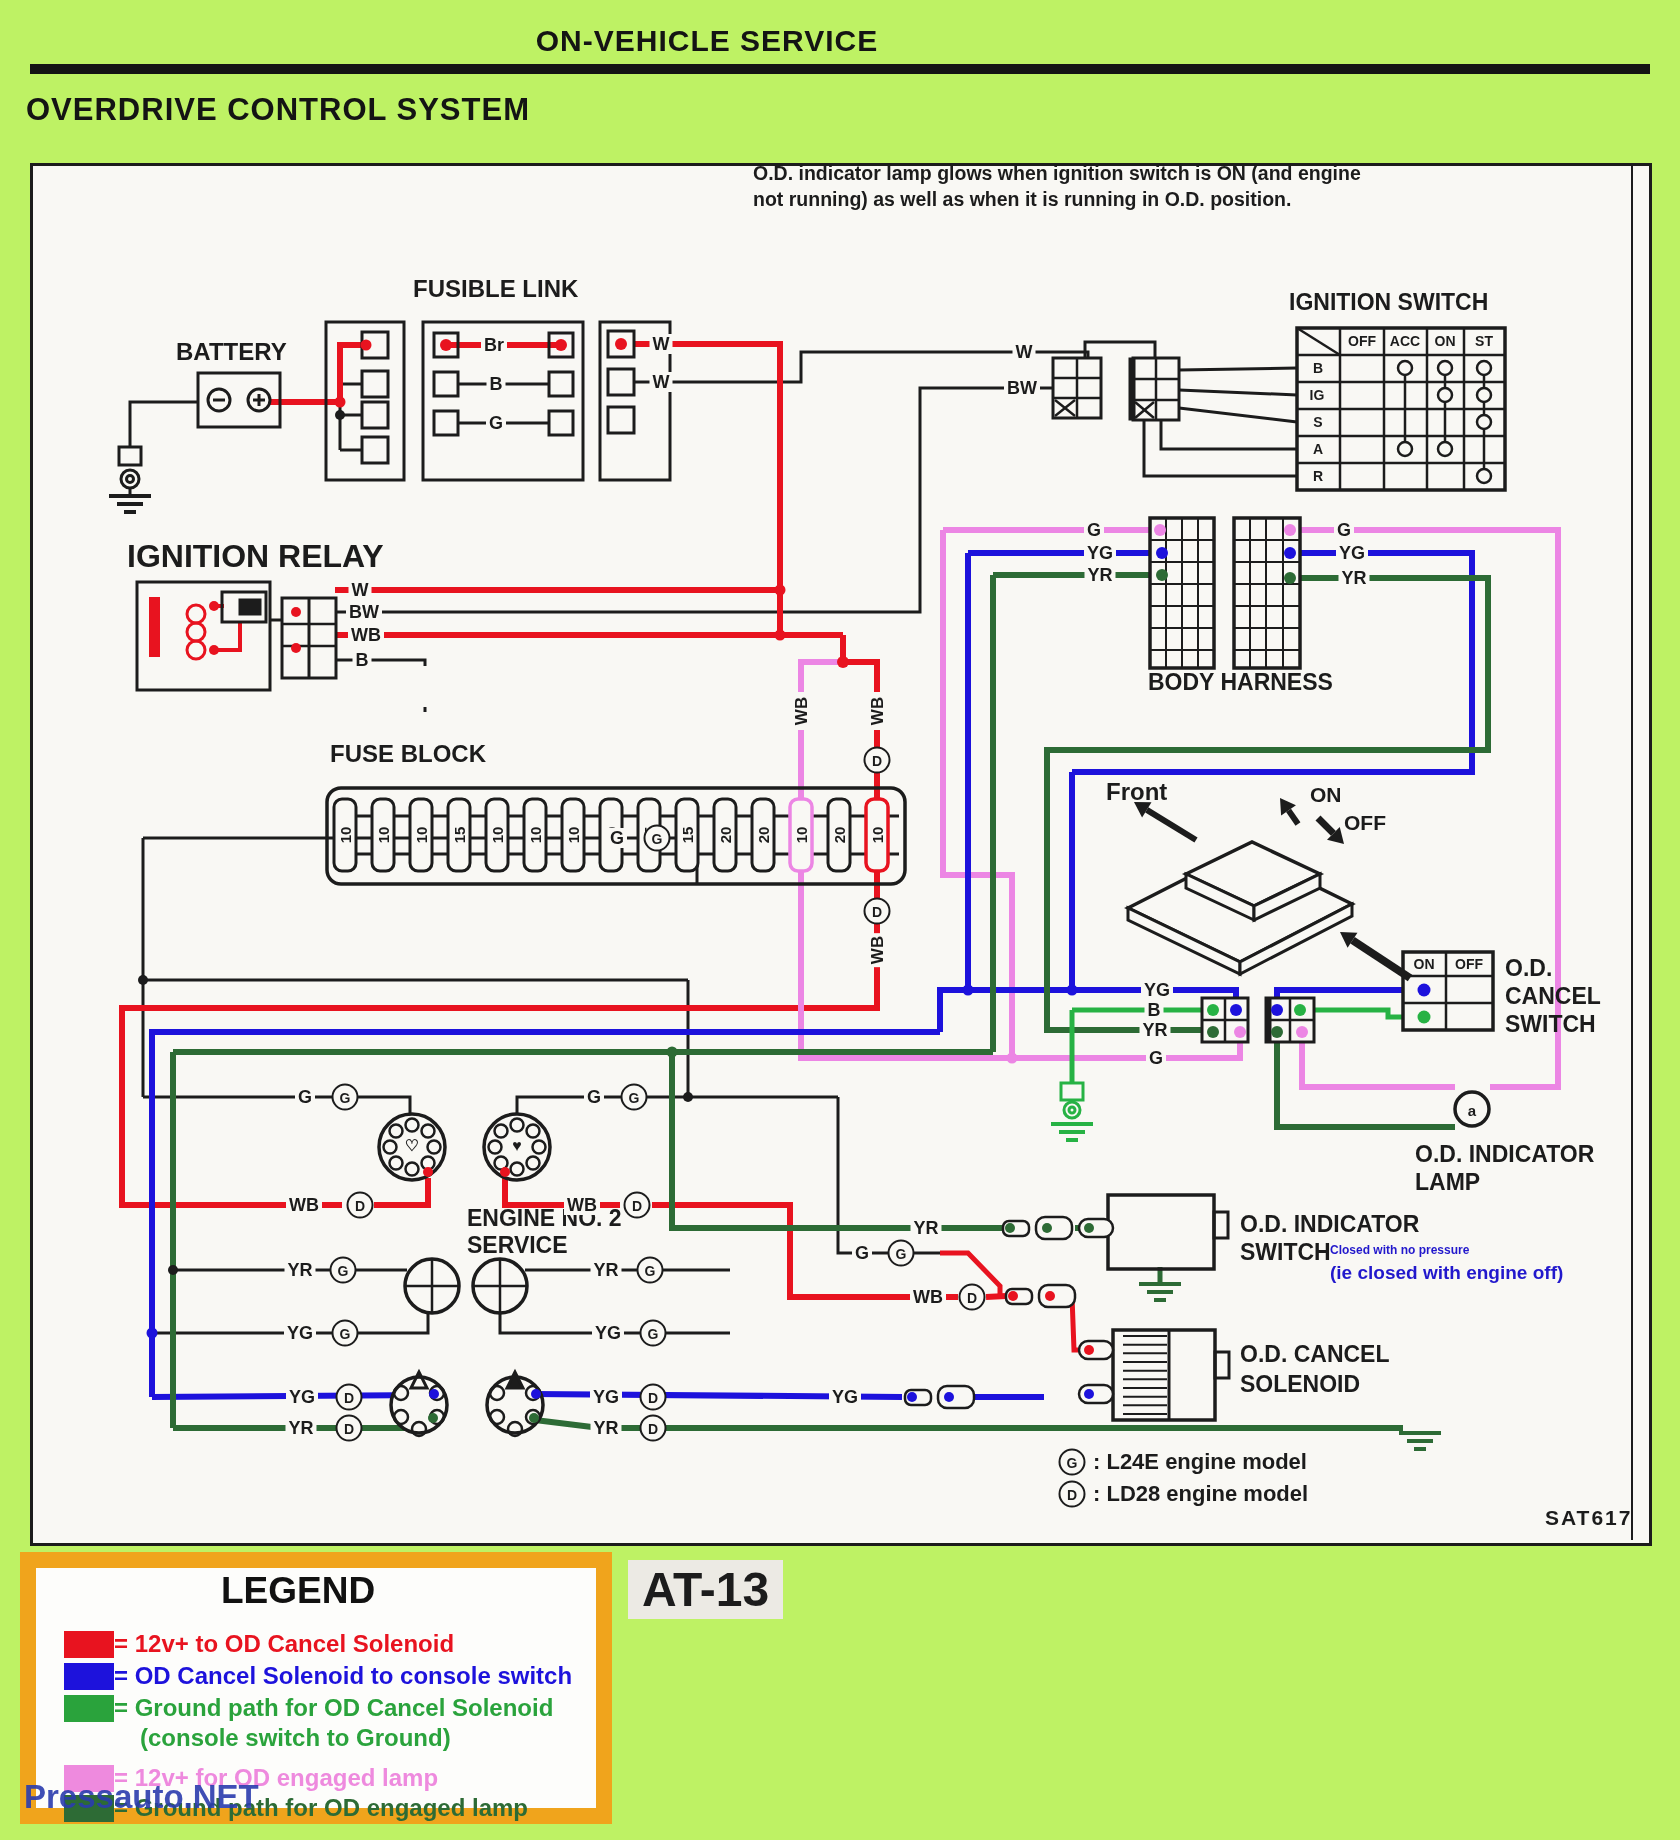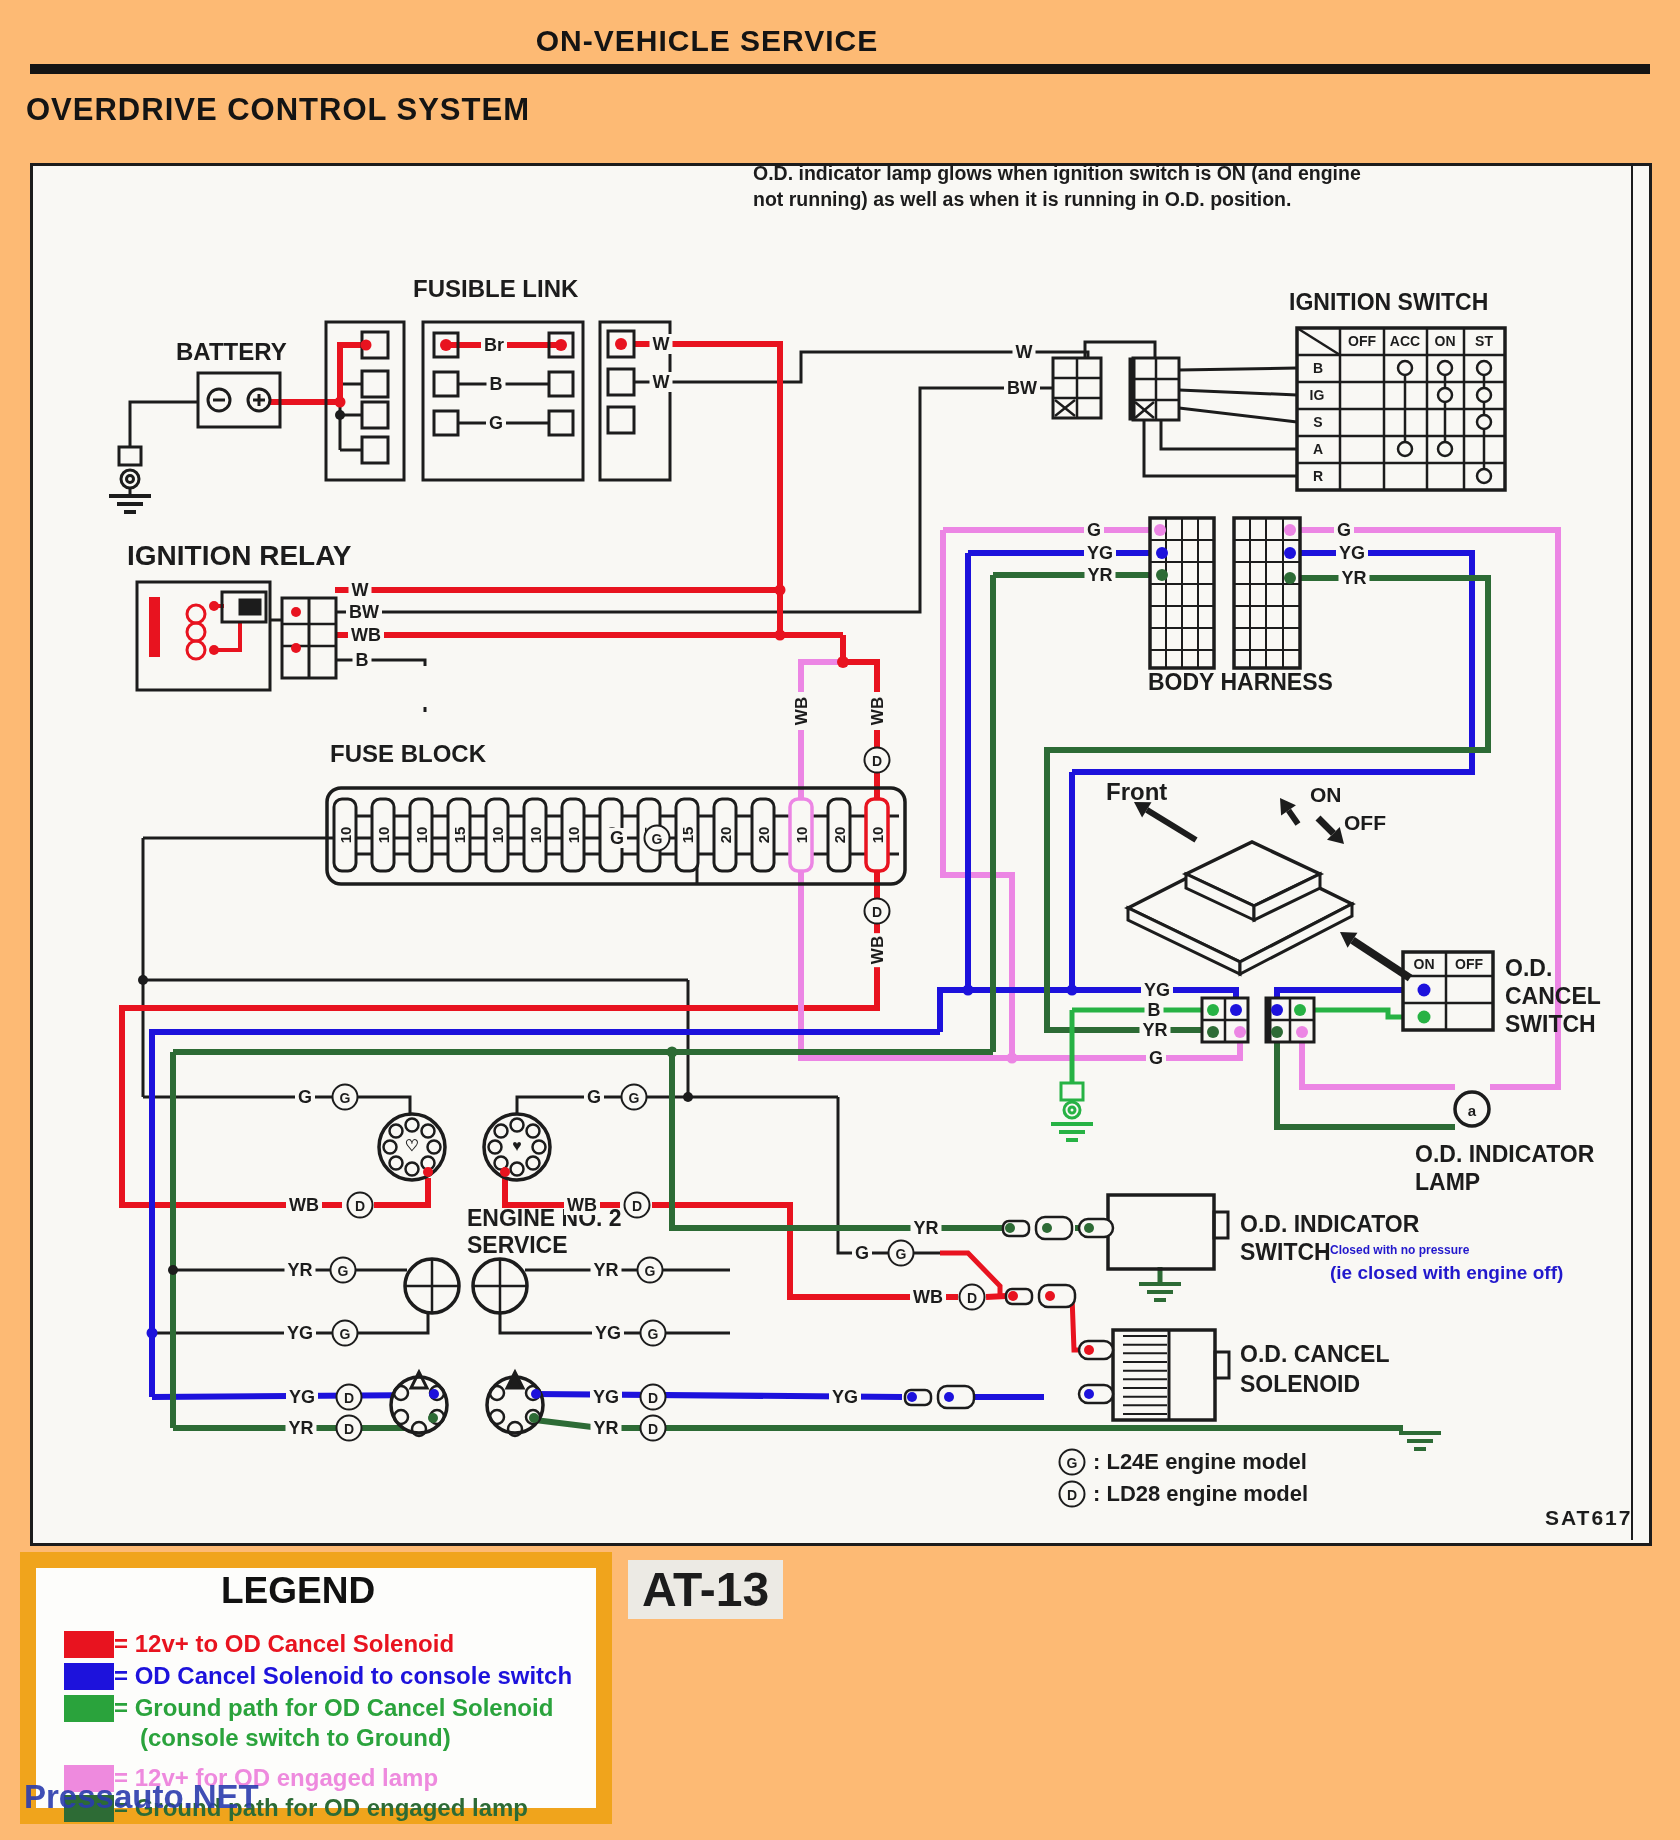--- a/index.html
+++ b/index.html
@@ -1,16 +1,16 @@
 <!DOCTYPE html>
 <html><head>
 <meta charset="utf-8">
 <style>
   html,body{margin:0;padding:0;background:#e9e8e4;}
-  .page{position:relative;width:1680px;height:1840px;background:#fdba74;font-family:"Liberation Sans",sans-serif;overflow:hidden;}
+  .page{position:relative;width:1680px;height:1840px;background:#bef264;font-family:"Liberation Sans",sans-serif;overflow:hidden;}
   .frame{position:absolute;left:30px;top:163px;width:1616px;height:1377px;border:3px solid #1c1c1c;background:#f9f8f4;}
   .topbar{position:absolute;left:30px;top:64px;width:1620px;height:10px;background:#141414;}
   .doc-title{position:absolute;left:707px;top:24px;transform:translateX(-50%);font-size:30px;font-weight:700;color:#141414;letter-spacing:1px;white-space:nowrap;}
   .section-title{position:absolute;left:26px;top:92px;font-size:31px;font-weight:700;color:#141414;letter-spacing:1px;white-space:nowrap;}
   .note{position:absolute;left:753px;font-size:19.5px;font-weight:700;color:#1c1c1c;white-space:nowrap;}
   .note1{top:162px;} .note2{top:188px;}
   #wiring{position:absolute;left:0;top:0;}
   #labels{position:absolute;left:0;top:0;width:1680px;height:1840px;pointer-events:none;}
   .lb{position:absolute;font-weight:700;white-space:nowrap;line-height:1;}
   .lb.bgd{background:#f9f8f4;padding:1px 3px;}
@@ -399,21 +399,21 @@
       <div class="lb" style="left: 649px; top: 835px; font-size: 15px; color: rgb(28, 28, 28); transform: translate(-50%, -50%) rotate(-90deg);">15</div>
       <div class="lb" style="left: 687px; top: 835px; font-size: 15px; color: rgb(28, 28, 28); transform: translate(-50%, -50%) rotate(-90deg);">15</div>
       <div class="lb" style="left: 725px; top: 835px; font-size: 15px; color: rgb(28, 28, 28); transform: translate(-50%, -50%) rotate(-90deg);">20</div>
       <div class="lb" style="left: 763px; top: 835px; font-size: 15px; color: rgb(28, 28, 28); transform: translate(-50%, -50%) rotate(-90deg);">20</div>
       <div class="lb" style="left: 801px; top: 835px; font-size: 15px; color: rgb(28, 28, 28); transform: translate(-50%, -50%) rotate(-90deg);">10</div>
       <div class="lb" style="left: 839px; top: 835px; font-size: 15px; color: rgb(28, 28, 28); transform: translate(-50%, -50%) rotate(-90deg);">20</div>
       <div class="lb" style="left: 877px; top: 835px; font-size: 15px; color: rgb(28, 28, 28); transform: translate(-50%, -50%) rotate(-90deg);">10</div>
       <div class="lb" style="left: 176px; top: 352px; font-size: 24px; color: rgb(28, 28, 28); transform: translate(0px, -50%);">BATTERY</div>
       <div class="lb" style="left: 413px; top: 289px; font-size: 24px; color: rgb(28, 28, 28); transform: translate(0px, -50%);">FUSIBLE LINK</div>
       <div class="lb" style="left: 1289px; top: 302px; font-size: 23px; color: rgb(28, 28, 28); transform: translate(0px, -50%);">IGNITION SWITCH</div>
-      <div class="lb" style="left: 127px; top: 556px; font-size: 28px; color: rgb(28, 28, 28); transform: translate(0px, -50%);">IGNITION RELAY</div>
+      <div class="lb" style="left: 127px; top: 556px; font-size: 32px; color: rgb(28, 28, 28); transform: translate(0px, -50%);">IGNITION RELAY</div>
       <div class="lb" style="left: 330px; top: 754px; font-size: 24px; color: rgb(28, 28, 28); transform: translate(0px, -50%);">FUSE BLOCK</div>
       <div class="lb" style="left: 1148px; top: 682px; font-size: 23px; color: rgb(28, 28, 28); transform: translate(0px, -50%);">BODY HARNESS</div>
       <div class="lb" style="left: 467px; top: 1218px; font-size: 23px; color: rgb(28, 28, 28); transform: translate(0px, -50%);">ENGINE NO. 2</div>
       <div class="lb" style="left: 467px; top: 1245px; font-size: 23px; color: rgb(28, 28, 28); transform: translate(0px, -50%);">SERVICE</div>
       <div class="lb" style="left: 1106px; top: 792px; font-size: 24px; color: rgb(28, 28, 28); transform: translate(0px, -50%);">Front</div>
       <div class="lb" style="left: 1310px; top: 794px; font-size: 21px; color: rgb(28, 28, 28); transform: translate(0px, -50%);">ON</div>
       <div class="lb" style="left: 1344px; top: 822px; font-size: 21px; color: rgb(28, 28, 28); transform: translate(0px, -50%);">OFF</div>
       <div class="lb" style="left: 1505px; top: 968px; font-size: 23px; color: rgb(28, 28, 28); transform: translate(0px, -50%);">O.D.</div>
       <div class="lb" style="left: 1505px; top: 996px; font-size: 23px; color: rgb(28, 28, 28); transform: translate(0px, -50%);">CANCEL</div>
       <div class="lb" style="left: 1505px; top: 1024px; font-size: 23px; color: rgb(28, 28, 28); transform: translate(0px, -50%);">SWITCH</div>

